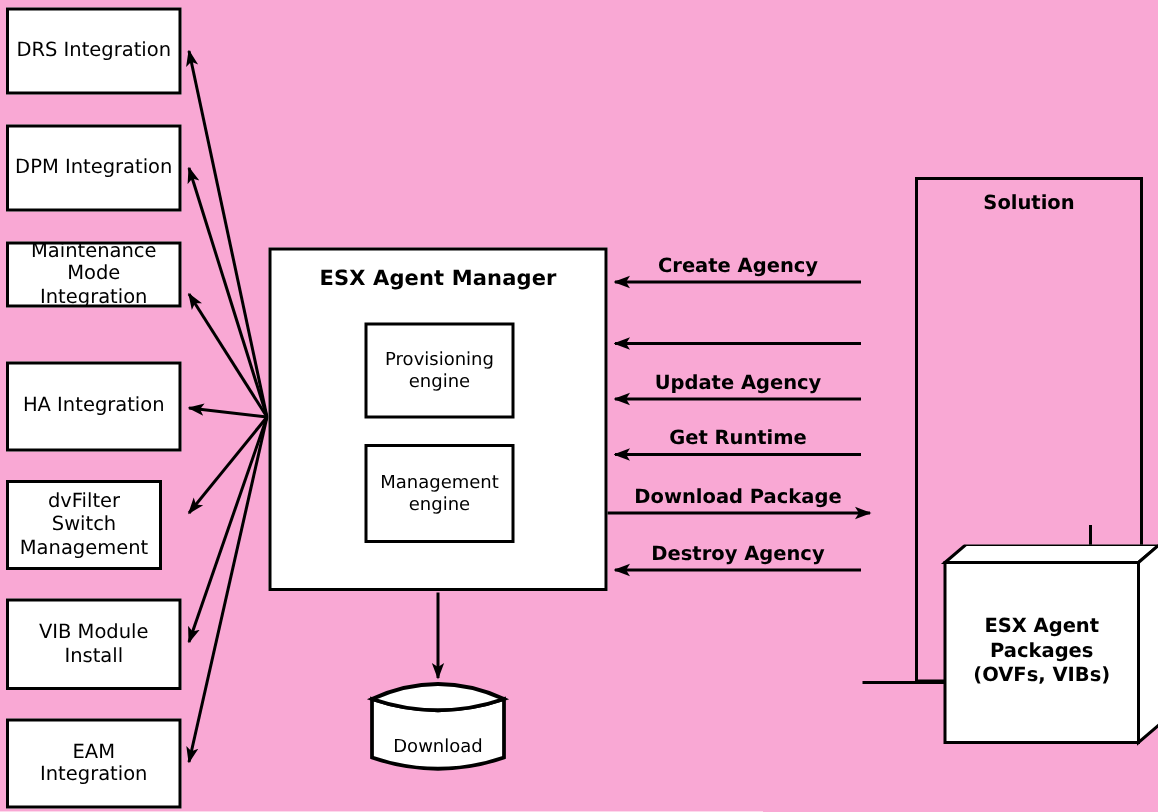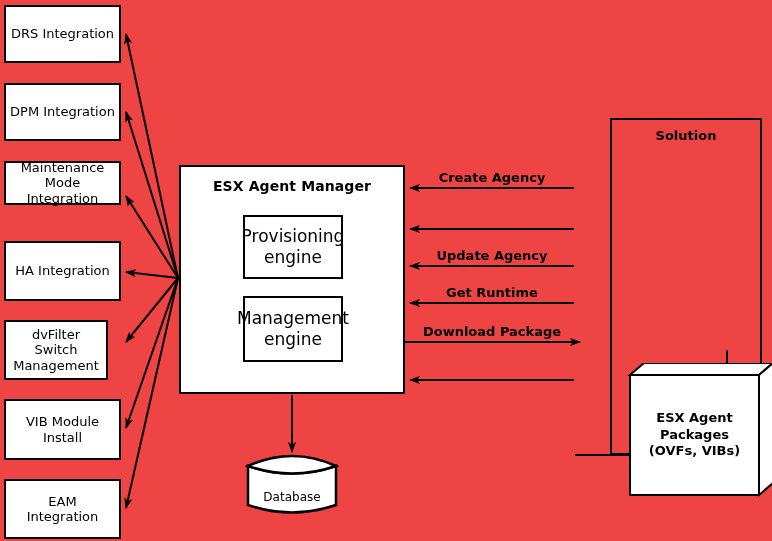--- a/index.html
+++ b/index.html
@@ -7,21 +7,21 @@
     padding: 0;
     background: #ffffff;
   }
   body {
     font-family: "DejaVu Sans", "Liberation Sans", sans-serif;
   }
   #diagram-root {
     position: relative;
     width: 772px;
     height: 541px;
-    background: #ef4444;
+    background: #f9a8d4;
     overflow: hidden;
   }
   #wire-layer {
     position: absolute;
     left: 0;
     top: 0;
     width: 772px;
     height: 541px;
     pointer-events: none;
   }
@@ -58,21 +58,21 @@
   }
   .engine-box {
     position: absolute;
     box-sizing: border-box;
     background: #ffffff;
     border: 2px solid #000000;
     display: flex;
     align-items: center;
     justify-content: center;
     text-align: center;
-    font-size: 17px;
+    font-size: 12px;
     line-height: 1.25;
   }
   .solution-box {
     display: block;
     background: transparent;
   }
   .solution-title {
     position: absolute;
     left: 0;
     right: 0;
@@ -201,21 +201,21 @@
       <span class="line-txt">Provisioning
 engine</span>
     </div>
     <div class="engine-box" style="left:62px; top:129px; width:100px; height:66px;">
       <span class="line-txt">Management
 engine</span>
     </div>
   </div>
 
   <div class="db-cyl" style="left:248px; top:466px; width:88px; height:54px;">
-    <div class="db-label" style="top:24px;">Database</div>
+    <div class="db-label" style="top:24px;">Download</div>
   </div>
 
   <div class="node solution-box" style="left:575px; top:118px; width:152px; height:337px;margin-left:35px;">
     <div class="solution-title">Solution</div>
   </div>
 
   <div class="cube" style="left:618px; top:363px; width:155px; height:135px;">
     <svg width="155" height="135" style="position:absolute; left:0; top:0;">
       <polygon points="12,12 26,0 155,0 141,12" fill="#ffffff" stroke="#000000" stroke-width="2"></polygon>
       <polygon points="141,12 155,0 155,120 141,132" fill="#ffffff" stroke="#000000" stroke-width="2"></polygon>
@@ -225,14 +225,15 @@
       <span class="line-txt">ESX Agent
 Packages
 (OVFs, VIBs)</span>
     </div>
   </div>
 
   <div class="msg-label" style="left:410px; top:170px; width:164px;">Create Agency</div>
   <div class="msg-label" style="left:410px; top:248px; width:164px;">Update Agency</div>
   <div class="msg-label" style="left:410px; top:285px; width:164px;">Get Runtime</div>
   <div class="msg-label" style="left:410px; top:324px; width:164px;">Download Package</div>
+  <div class="msg-label" style="left:410px; top:362px; width:164px;">Destroy Agency</div>
 
 </div>
 
 </body></html>

